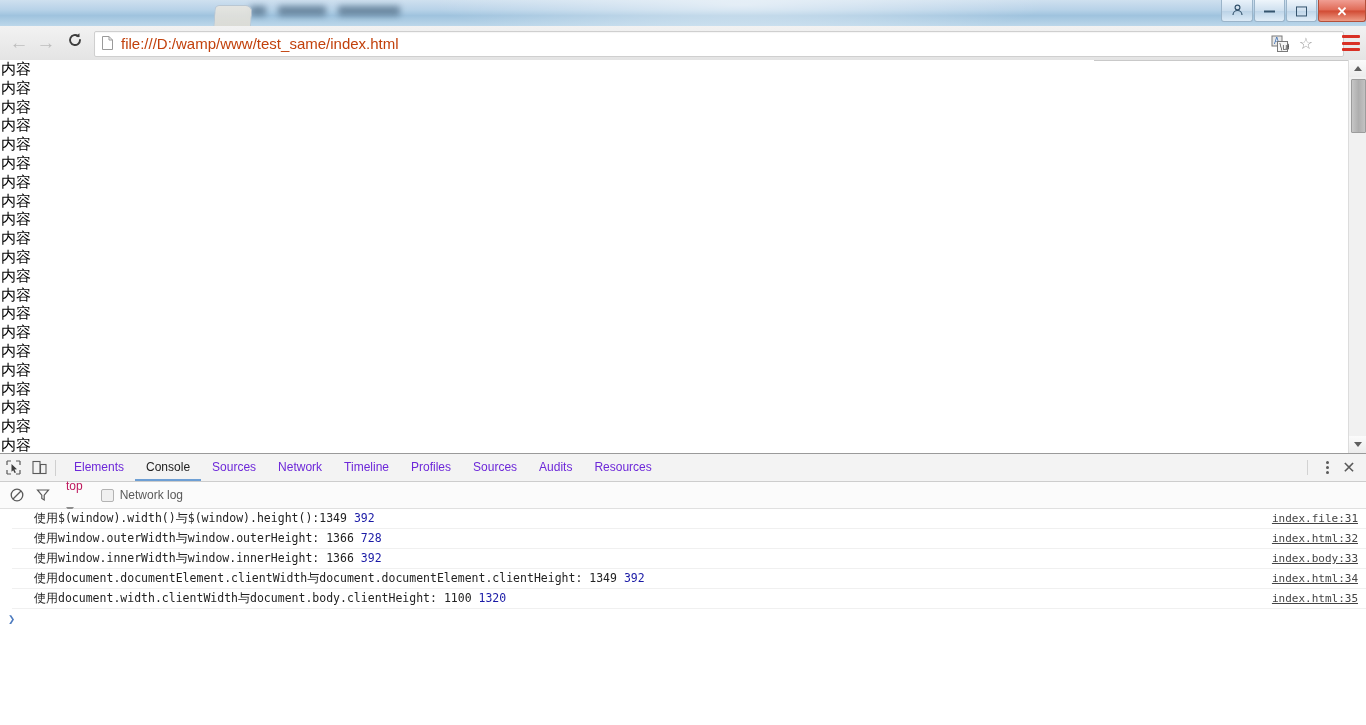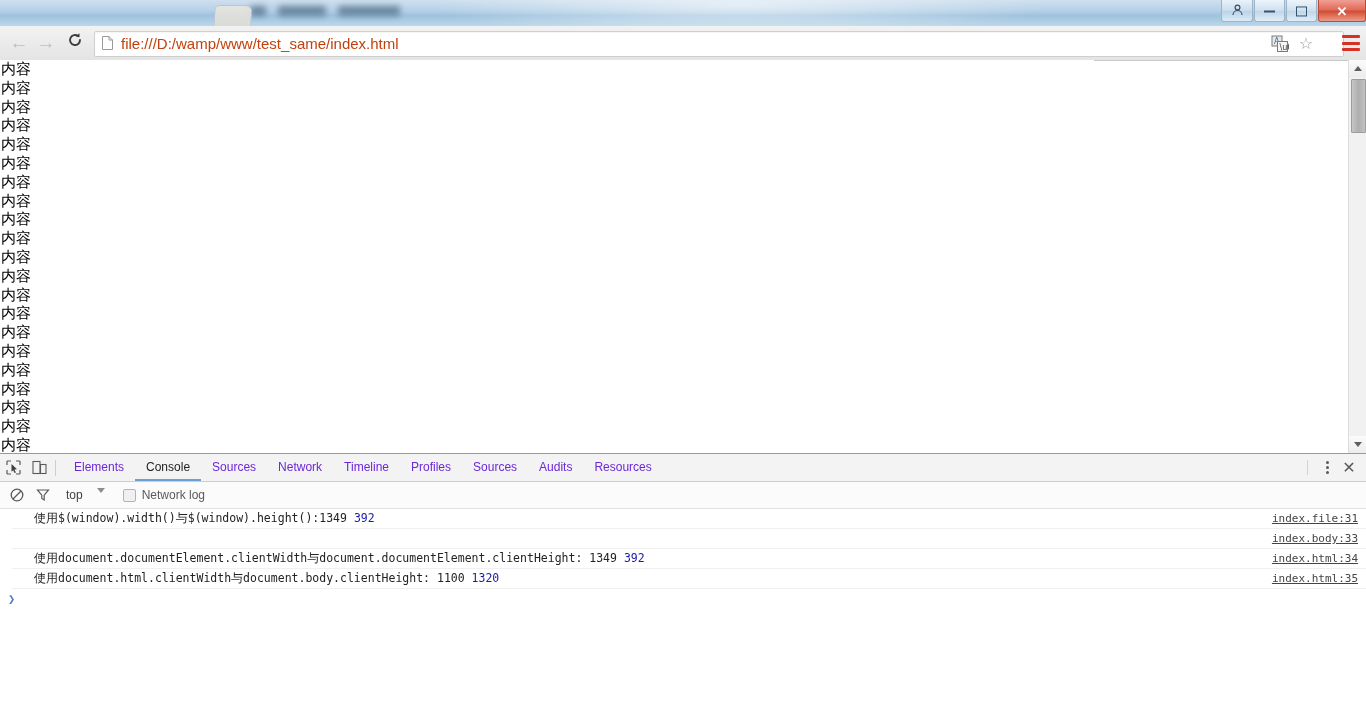--- a/index.html
+++ b/index.html
@@ -272,22 +272,23 @@
     height: 26px;
     background: #fbfbfb;
     border-bottom: 1px solid #e0e0e0;
     display: flex; align-items: center;
     padding-left: 6px;
     gap: 4px;
   }
   .fb-icon { width: 22px; height: 22px; display:flex; align-items:center; justify-content:center; cursor:pointer; }
   .ctx-select {
     display: flex; align-items: flex-start; gap: 14px;
-    font-size: 12px; color: #404040; cursor: pointer;
+    font-size: 12px; color: #be185d; cursor: pointer;
     margin-left: 8px;
+    flex-direction: column;
   }
   .chev {
     width: 0; height: 0;
     border-left: 4px solid transparent;
     border-right: 4px solid transparent;
     border-top: 5px solid #8d8d8d;
   }
   .preserve {
     display: flex; align-items: center; gap: 6px;
     margin-left: 14px;
@@ -554,28 +555,33 @@
       </div>
     </div>
 
     <div class="console-body">
       <div id="console-rows">
           <div class="msg-row">
             <div class="msg-text"><span class="zh">使用</span><span>$(window).width()</span><span class="zh">与</span><span>$(window).height():1349 </span><span class="num">392</span></div>
             <span class="msg-src">index.file:31</span>
           </div>
           <div class="msg-row">
+            <div class="msg-text"><span class="zh">使用</span><span>window.outerWidth</span><span class="zh">与</span><span>window.outerHeight: 1366 </span><span class="num">728</span></div>
+            <span class="msg-src">index.html:32</span>
+          </div>
+          <div class="msg-row">
+            <div class="msg-text"><span class="zh">使用</span><span>window.innerWidth</span><span class="zh">与</span><span>window.innerHeight: 1366 </span><span class="num">392</span></div>
             <span class="msg-src">index.body:33</span>
           </div>
           <div class="msg-row">
             <div class="msg-text"><span class="zh">使用</span><span>document.documentElement.clientWidth</span><span class="zh">与</span><span>document.documentElement.clientHeight: 1349 </span><span class="num">392</span></div>
             <span class="msg-src">index.html:34</span>
           </div>
           <div class="msg-row">
-            <div class="msg-text"><span class="zh">使用</span><span>document.html.clientWidth</span><span class="zh">与</span><span>document.body.clientHeight: 1100 </span><span class="num">1320</span></div>
+            <div class="msg-text"><span class="zh">使用</span><span>document.width.clientWidth</span><span class="zh">与</span><span>document.body.clientHeight: 1100 </span><span class="num">1320</span></div>
             <span class="msg-src">index.html:35</span>
           </div>
         </div>
       <div class="prompt-row">
         <span class="prompt-chev">❯</span>
         <input class="prompt-input" value="" style="">
       </div>
     </div>
 
   </div>

